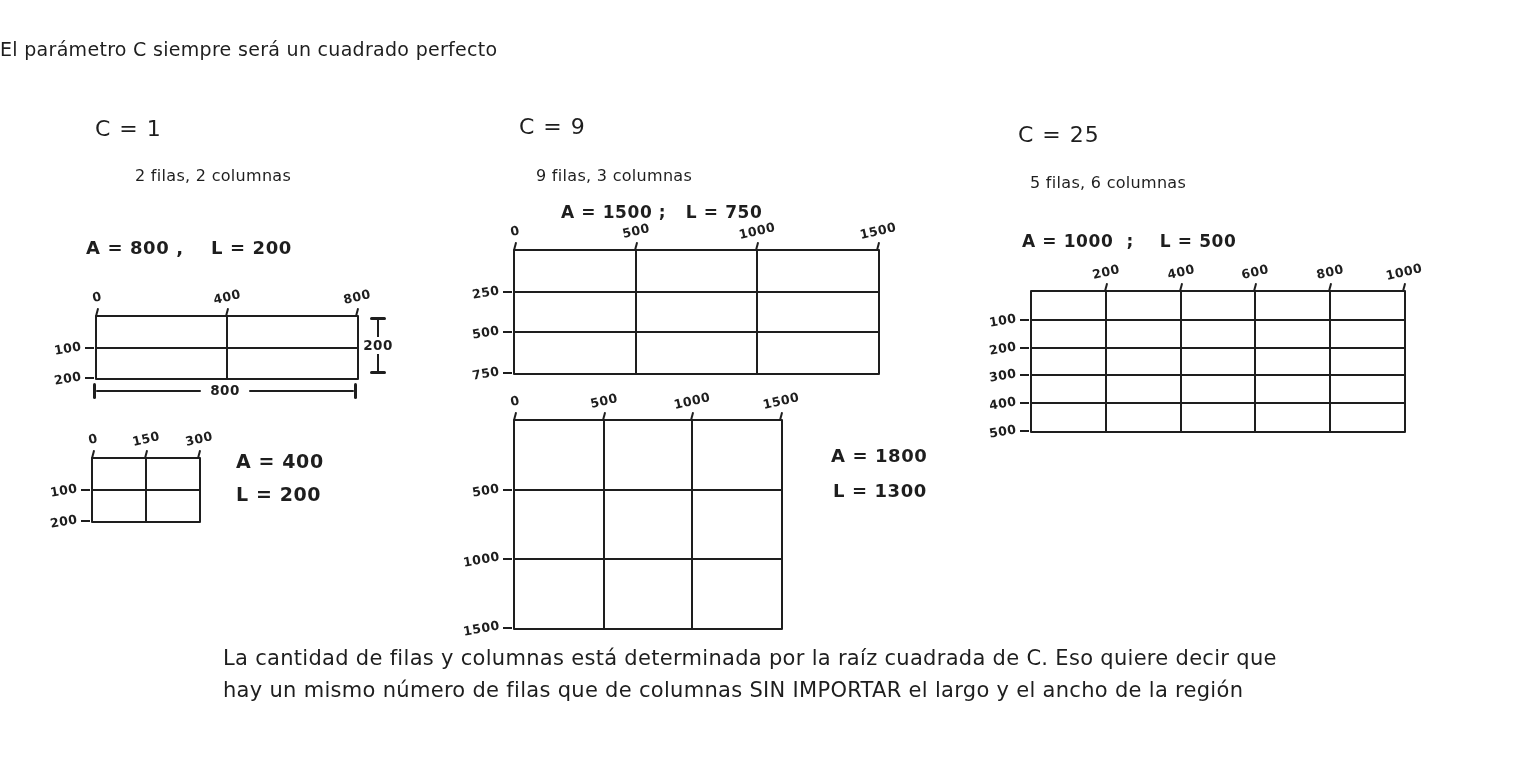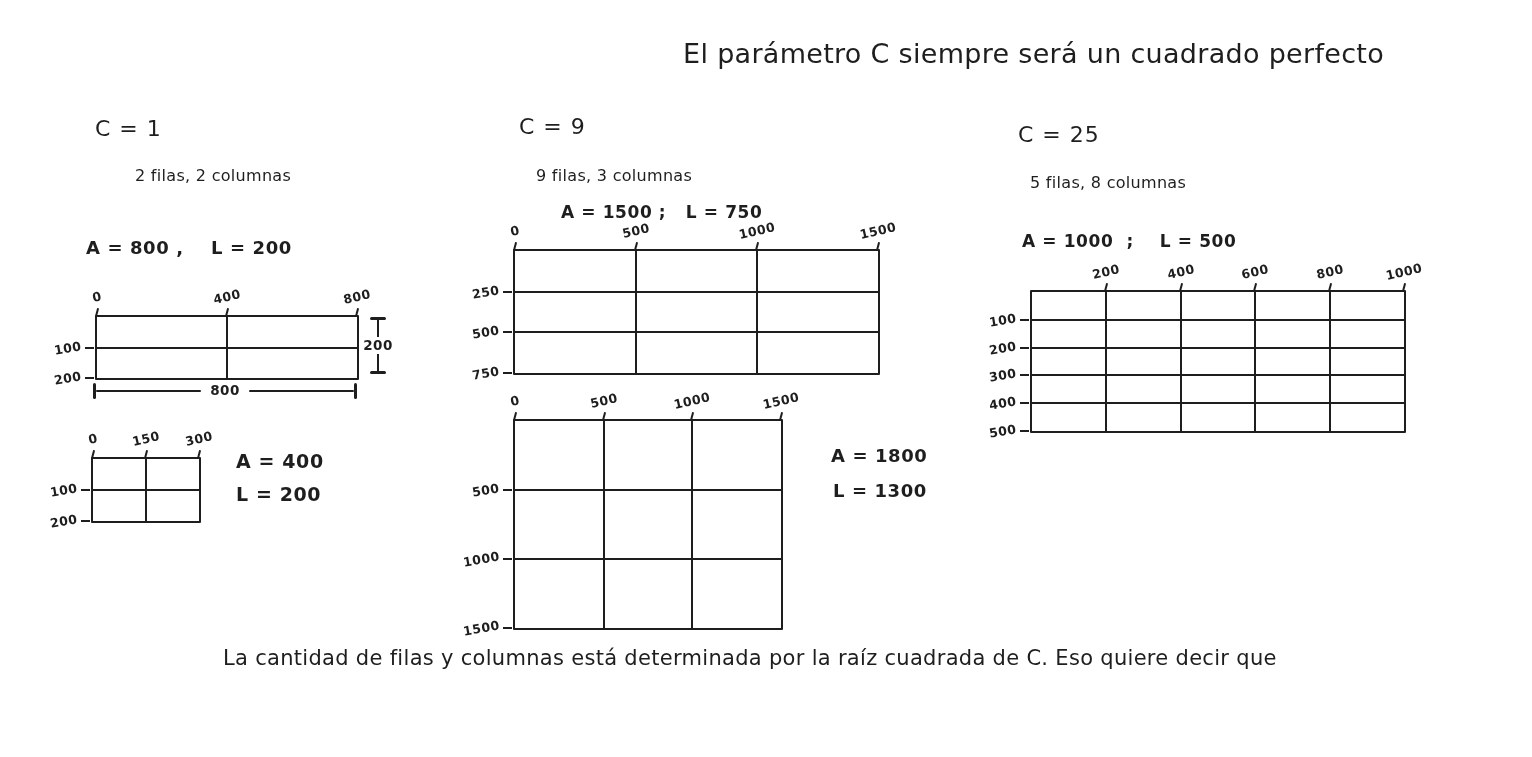--- a/index.html
+++ b/index.html
@@ -2,22 +2,22 @@
 <html style="--ink: #1e1e1e; --paper: #ffffff;"><head>
 <meta charset="utf-8">
 <style>
   html,body{margin:0;padding:0;background:#fff;}
   .canvas{
     position:relative;width:1532px;height:757px;background:var(--paper,#ffffff);
     font-family:"DejaVu Sans","Liberation Sans",sans-serif;color:var(--ink,#1e1e1e);
     overflow:hidden;
   }
   .title{
-    position:absolute;top:38px;left:0;width:1384px;text-align:right;
-    font-size:27px;letter-spacing:0.3px;
+    position:absolute;top:38px;left:0;width:1384px;text-align:left;
+    font-size:19px;letter-spacing:0.3px;
   }
   .c-label{position:absolute;font-size:22px;letter-spacing:1px;}
   .rows-cols{position:absolute;font-size:16px;letter-spacing:0.3px;}
   .params{position:absolute;font-size:18px;font-weight:bold;white-space:pre;letter-spacing:0.6px;}
   .params.sm{font-size:17px;}
   .side-param{position:absolute;font-size:18px;font-weight:bold;letter-spacing:0.6px;white-space:pre;}
   .side-param.lg{font-size:19px;}
 
   
   .grid-box{position:absolute;border:2px solid var(--ink,#1e1e1e);border-radius:1px;}
@@ -140,21 +140,21 @@
       <div class="lbl-left" style="top: 33.3%;">500</div>
       <div class="tick-left" style="top: 66.7%;"></div>
       <div class="lbl-left" style="top: 66.7%;">1000</div>
       <div class="tick-left" style="top: 100%;"></div>
       <div class="lbl-left" style="top: 100%;">1500</div>
     </div>
   <div class="side-param" style="left:831px;top:445px">A = 1800</div>
   <div class="side-param" style="left:833px;top:480px">L = 1300</div>
 
   <div class="c-label" style="left:1018px;top:122px">C = 25</div>
-  <div class="rows-cols" style="left:1030px;top:173px">5 filas, 8 columnas</div>
+  <div class="rows-cols" style="left:1030px;top:173px">5 filas, 6 columnas</div>
   <div class="params sm" style="left:1022px;top:231px">A = 1000  ;    L = 500</div>
 
   <div class="grid-box" style="left:1030px;top:290px;width:372px;height:139px">
       <div class="vline" style="left: 20%;"></div>
       <div class="vline" style="left: 40%;"></div>
       <div class="vline" style="left: 60%;"></div>
       <div class="vline" style="left: 80%;"></div>
       <div class="hline" style="top: 20%;"></div>
       <div class="hline" style="top: 40%;"></div>
       <div class="hline" style="top: 60%;"></div>
@@ -176,15 +176,16 @@
       <div class="tick-left" style="top: 60%;"></div>
       <div class="lbl-left" style="top: 60%;">300</div>
       <div class="tick-left" style="top: 80%;"></div>
       <div class="lbl-left" style="top: 80%;">400</div>
       <div class="tick-left" style="top: 100%;"></div>
       <div class="lbl-left" style="top: 100%;">500</div>
     </div>
 
   <div class="footer">
     <div>La cantidad de filas y columnas está determinada por la raíz cuadrada de C. Eso quiere decir que</div>
+    <div>hay un mismo número de filas que de columnas SIN IMPORTAR el largo y el ancho de la región</div>
   </div>
 
 </div>
 
 </body></html>

